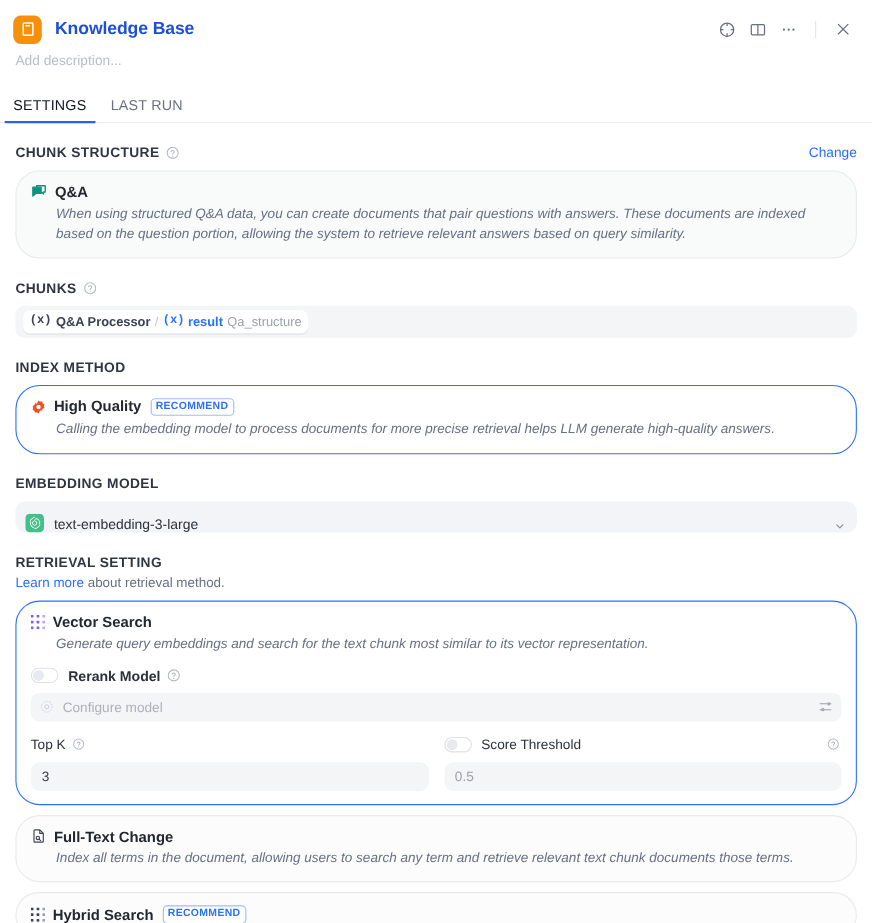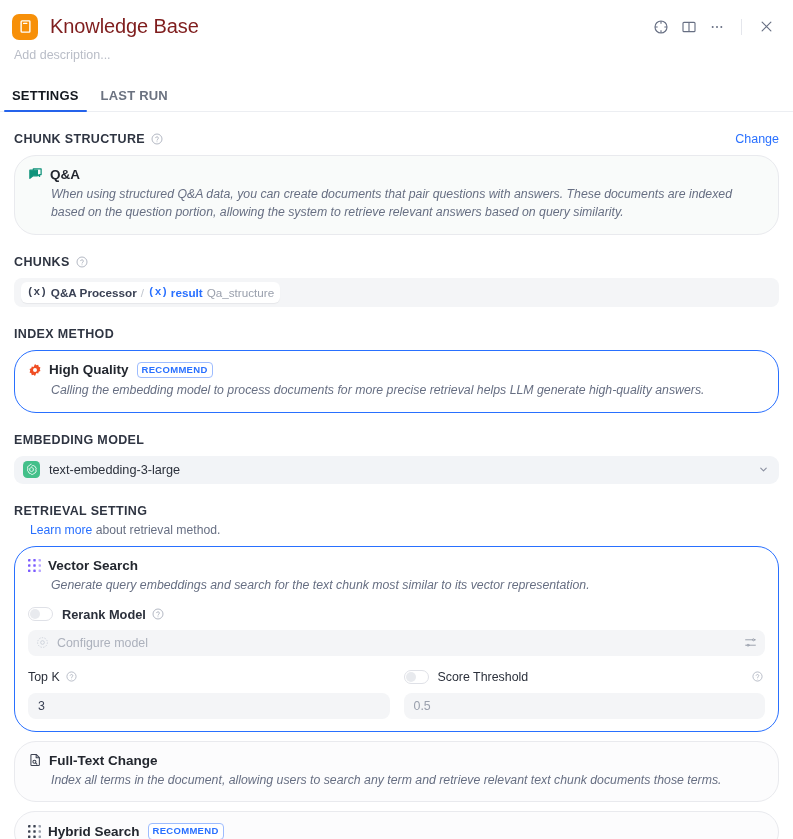--- a/index.html
+++ b/index.html
@@ -19,22 +19,22 @@
     height: 44px;
   }
   .app-icon {
     width: 26px; height: 26px; border-radius: 7px;
     background: #f79009;
     display:flex; align-items:center; justify-content:center;
     flex: 0 0 auto;
   }
   .app-icon svg { display:block; }
   .app-title {
-    font-size: 20px; font-weight: 400; letter-spacing: -0.1px;
-    color:#7f1d1d; margin-left: 12px;
+    font-size: 16px; font-weight: 700; letter-spacing: -0.1px;
+    color:#1d4ed8; margin-left: 12px;
   }
   .titlebar-spacer { flex: 1 1 auto; }
   .tb-icon {
     width: 26px; height: 26px; border-radius: 6px;
     display:flex; align-items:center; justify-content:center;
     color:#676f83; margin-left: 2px;
   }
   .tb-sep {
     width:1px; height:16px; background:#e4e6ec; margin: 0 9px 0 11px;
   }
@@ -45,21 +45,21 @@
   }
 
   
   .tabs {
     display:flex; align-items:flex-end;
     padding: 14px 0 0 4px;
     border-bottom: 1px solid #eceef2;
     margin: 12px 0 0 0;
   }
   .tab {
-    font-size: 13px; font-weight: 700; letter-spacing:.2px;
+    font-size: 13px; font-weight: 400; letter-spacing:.2px;
     padding: 0 8px 8px 8px; margin: 0 6px 0 0;
     color:#6b7280; position:relative; white-space:nowrap;
   }
   .tab.active { color:#14181f; }
   .tab.active::after {
     content:""; position:absolute; left:0; right:0; bottom:-1px;
     height:2px; background:#2563eb; border-radius:2px;
   }
 
   
@@ -124,28 +124,28 @@
   }
   .chip .mono { font-family:"Liberation Mono", monospace; font-size:11px; }
   .chip .c-node { color:#3a4154; font-weight:600; }
   .chip .c-slash { color:#c2c7d0; margin: 0 4px; }
   .chip .c-var { color:#2970ff; font-weight:700; }
   .chip .c-name { color:#9aa0ad; margin-left:4px; }
 
   
   .select-field {
     background:#f2f4f7; border-radius:9px;
-    height:28px; display:flex; align-items:center;
+    height:28px; display:flex; align-items:flex-end;
     padding: 0 10px 0 9px;
   }
   .select-label { font-size:12.7px; color:#2b303b; margin-left:9px; }
   .select-spacer { flex:1 1 auto; }
   .chev { color:#8b90a0; display:flex; }
 
-  .learn-line { font-size:12.2px; color:#676f83; margin:-4px 0 9px 16px; }
+  .learn-line { font-size:12.2px; color:#676f83; margin:-4px 0 9px 0; }
   .learn-line a { color:#2970ff; text-decoration:none; }
 
   
   .toggle {
     width:25px; height:14px; border-radius:8px;
     background:#fff; border:1px solid #dfe1e7;
     position:relative; flex:0 0 auto;
     box-shadow: inset 0 0 0 0 #fff;
   }
   .toggle::after {

